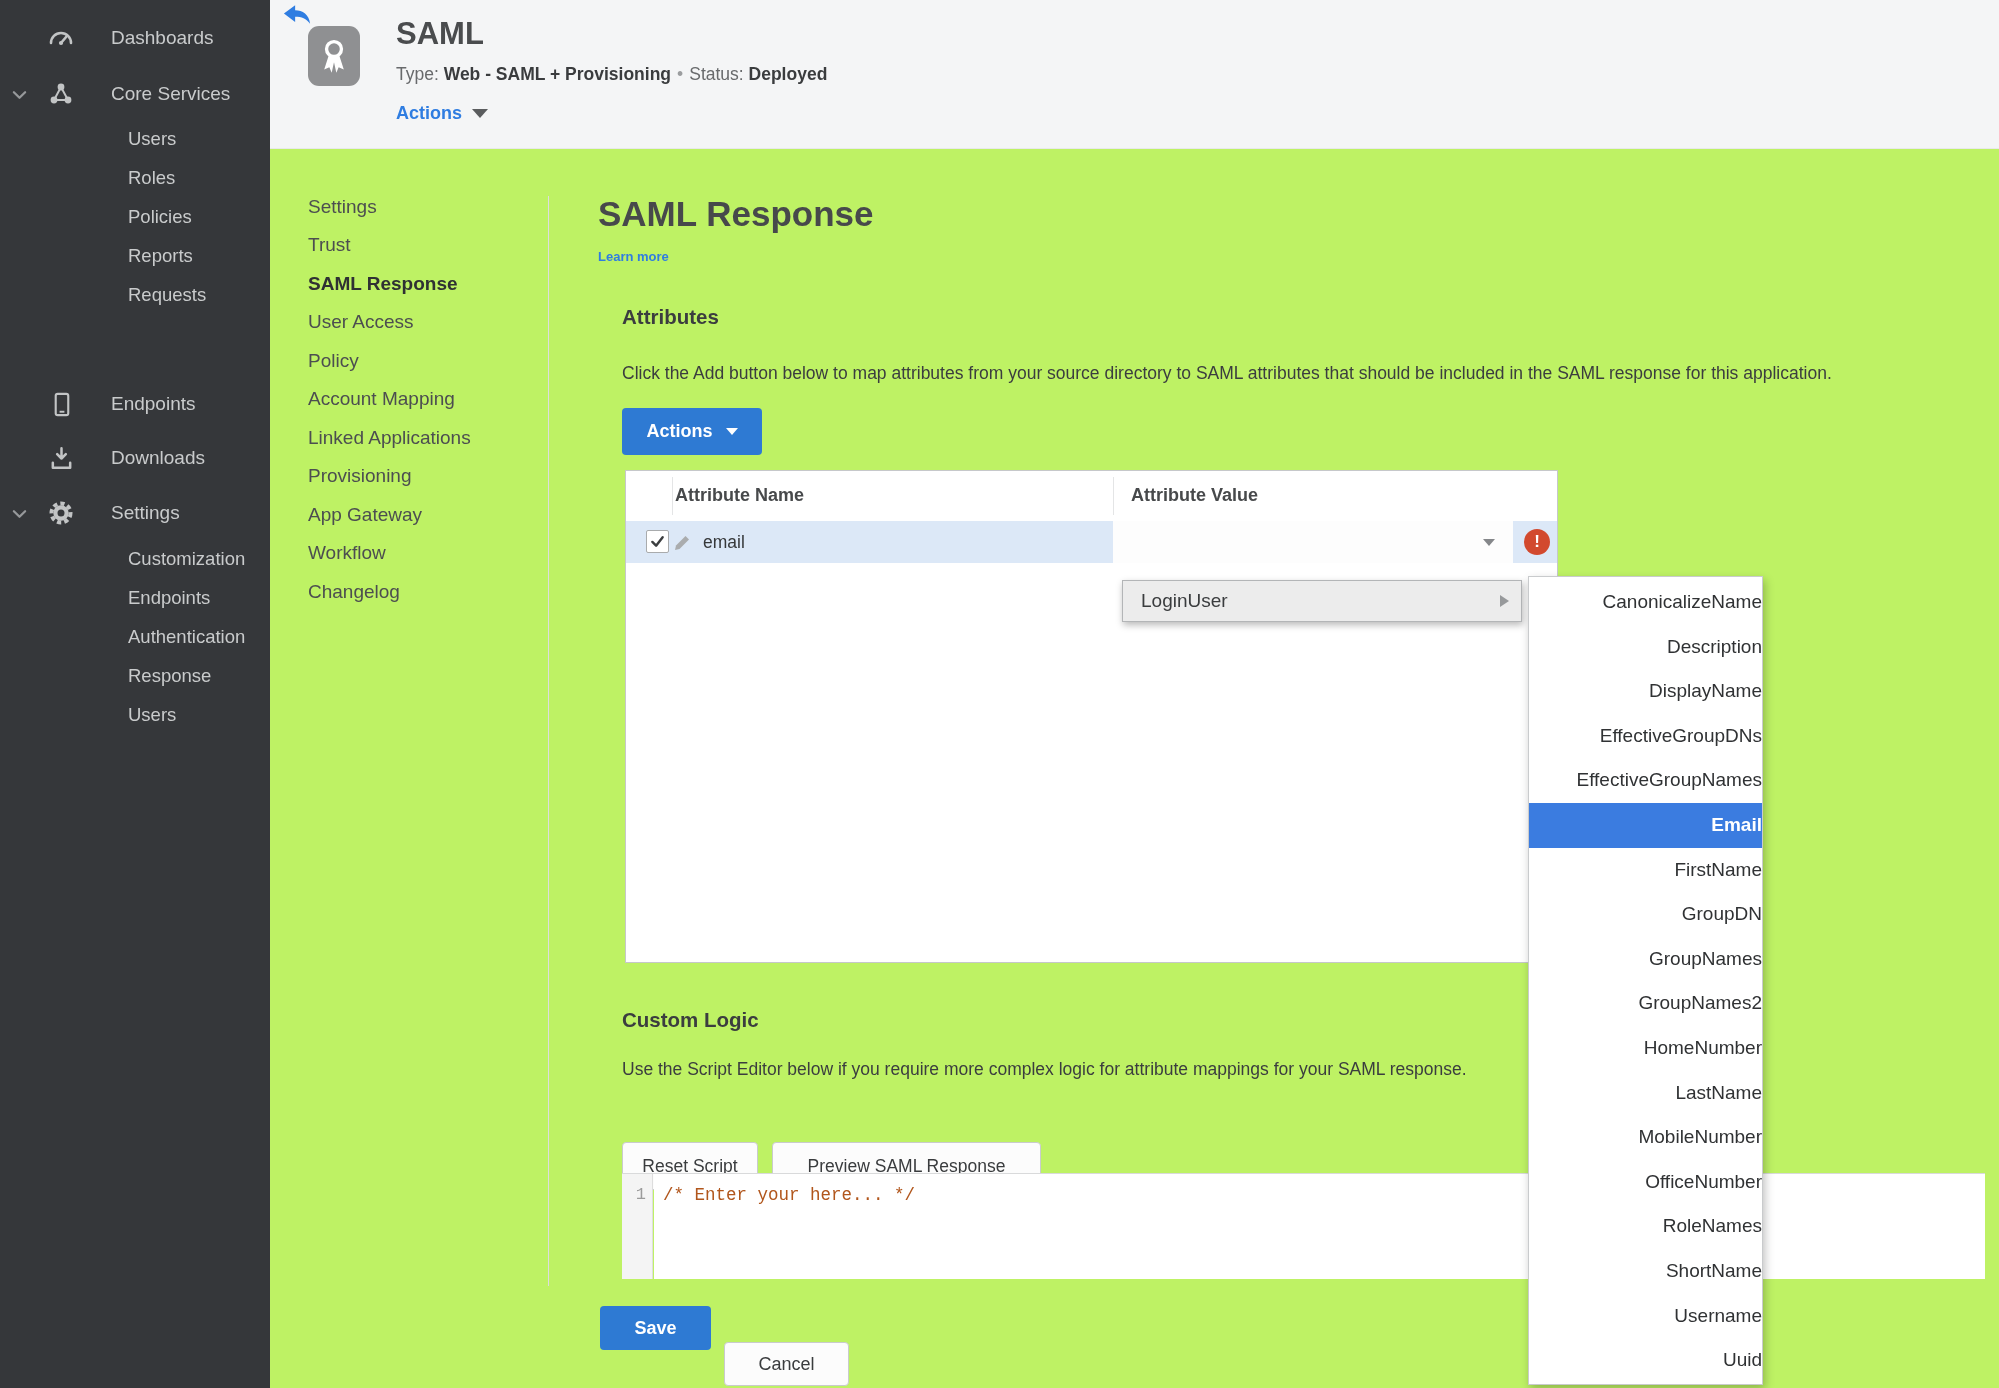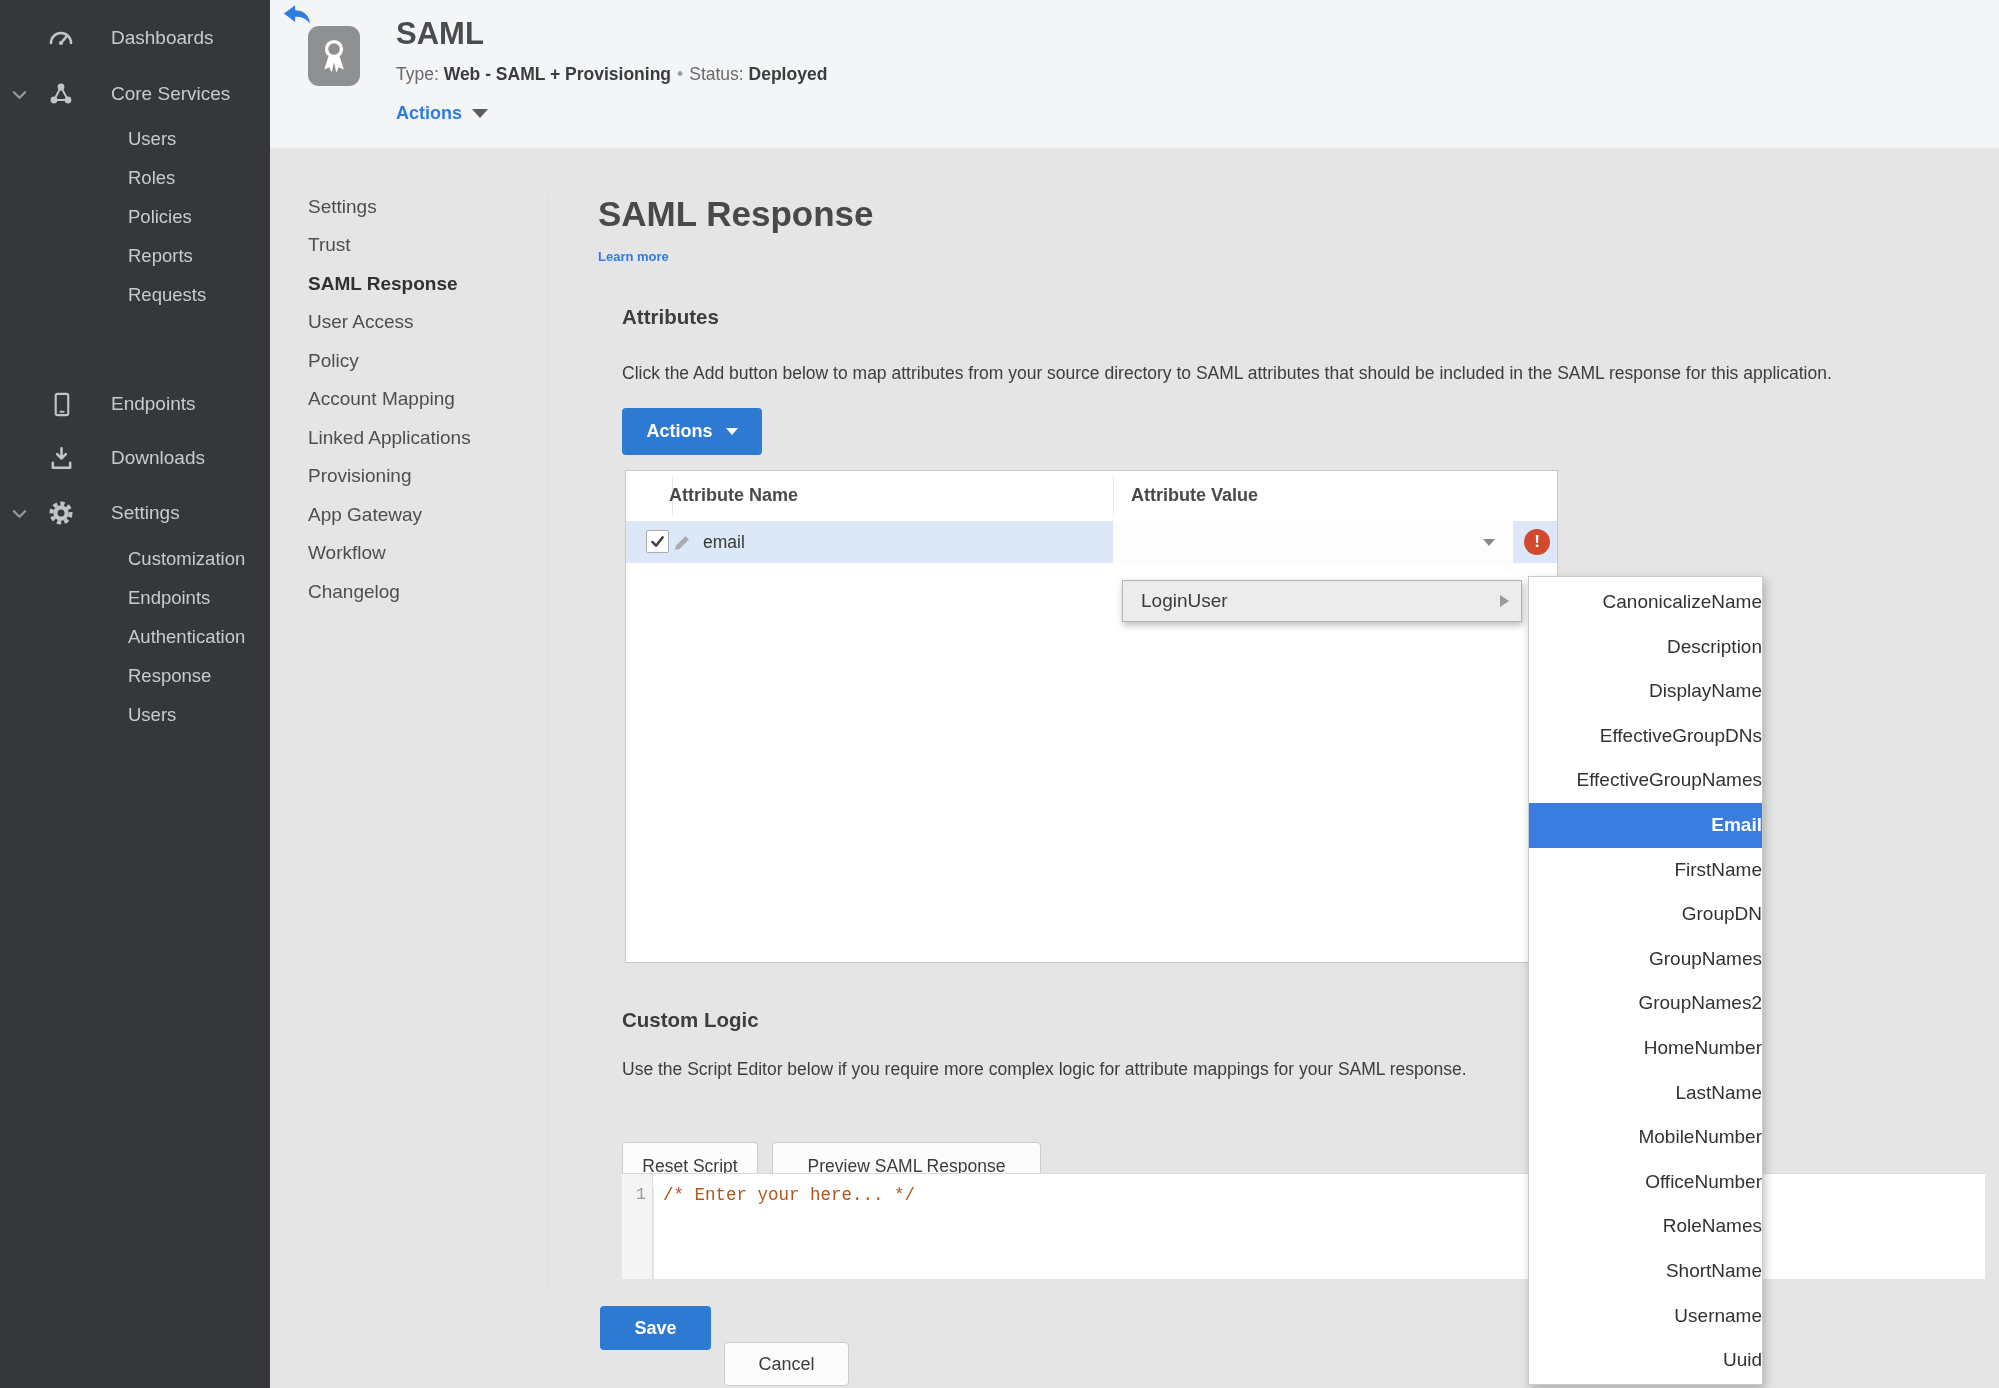--- a/index.html
+++ b/index.html
@@ -1,16 +1,16 @@
 <!DOCTYPE html>
 <html><head>
 <meta charset="utf-8">
 <style>
   html,body{margin:0;padding:0;background:#fff;}
-  .page{position:relative;width:1999px;height:1388px;background:#e5e5e5;
+  .page{position:relative;width:1999px;height:1388px;background:#bef264;
         font-family:"Liberation Sans",sans-serif;overflow:hidden;color:#3a3c3e;}
 
   
   .sidebar{position:absolute;left:0;top:0;width:270px;height:1388px;background:#35373a;}
   .sd-row{position:absolute;left:0;width:270px;display:flex;align-items:center;
           color:#c9cbcc;font-size:19px;cursor:pointer;}
   .sd-parent{height:40px;padding-left:111px;box-sizing:border-box;}
   .sd-sub{height:34px;padding-left:128px;box-sizing:border-box;font-size:18.5px;}
   .sd-icon{position:absolute;left:46px;top:50%;transform:translateY(-50%);width:30px;height:30px;
            display:flex;align-items:center;justify-content:center;}
@@ -254,21 +254,21 @@
 
     <button class="btn-blue" style="left:622px;top:408px;width:140px;height:47px">
       <span>Actions</span>
       <span class="caret"></span>
     </button>
 
     <div class="attr-table">
       <div class="attr-thead">
         <div class="col-sep" style="left:46px"></div>
         <div class="col-sep" style="left:487px"></div>
-        <div class="th" style="left:43px">Attribute Name</div>
+        <div class="th" style="left:49px">Attribute Name</div>
         <div class="th" style="left:505px">Attribute Value</div>
       </div>
       <div class="attr-row">
         <span class="chkbox">
           <svg viewBox="0 0 16 16" width="15" height="15">
               <polyline points="2.5,8.5 6.5,12.5 13.5,3.5" fill="none" stroke="#3c3e40" stroke-width="2.6" stroke-linecap="round" stroke-linejoin="round"></polyline>
             </svg>
         </span>
         <span class="pencil">
           <svg viewBox="0 0 22 22" width="22" height="22">

